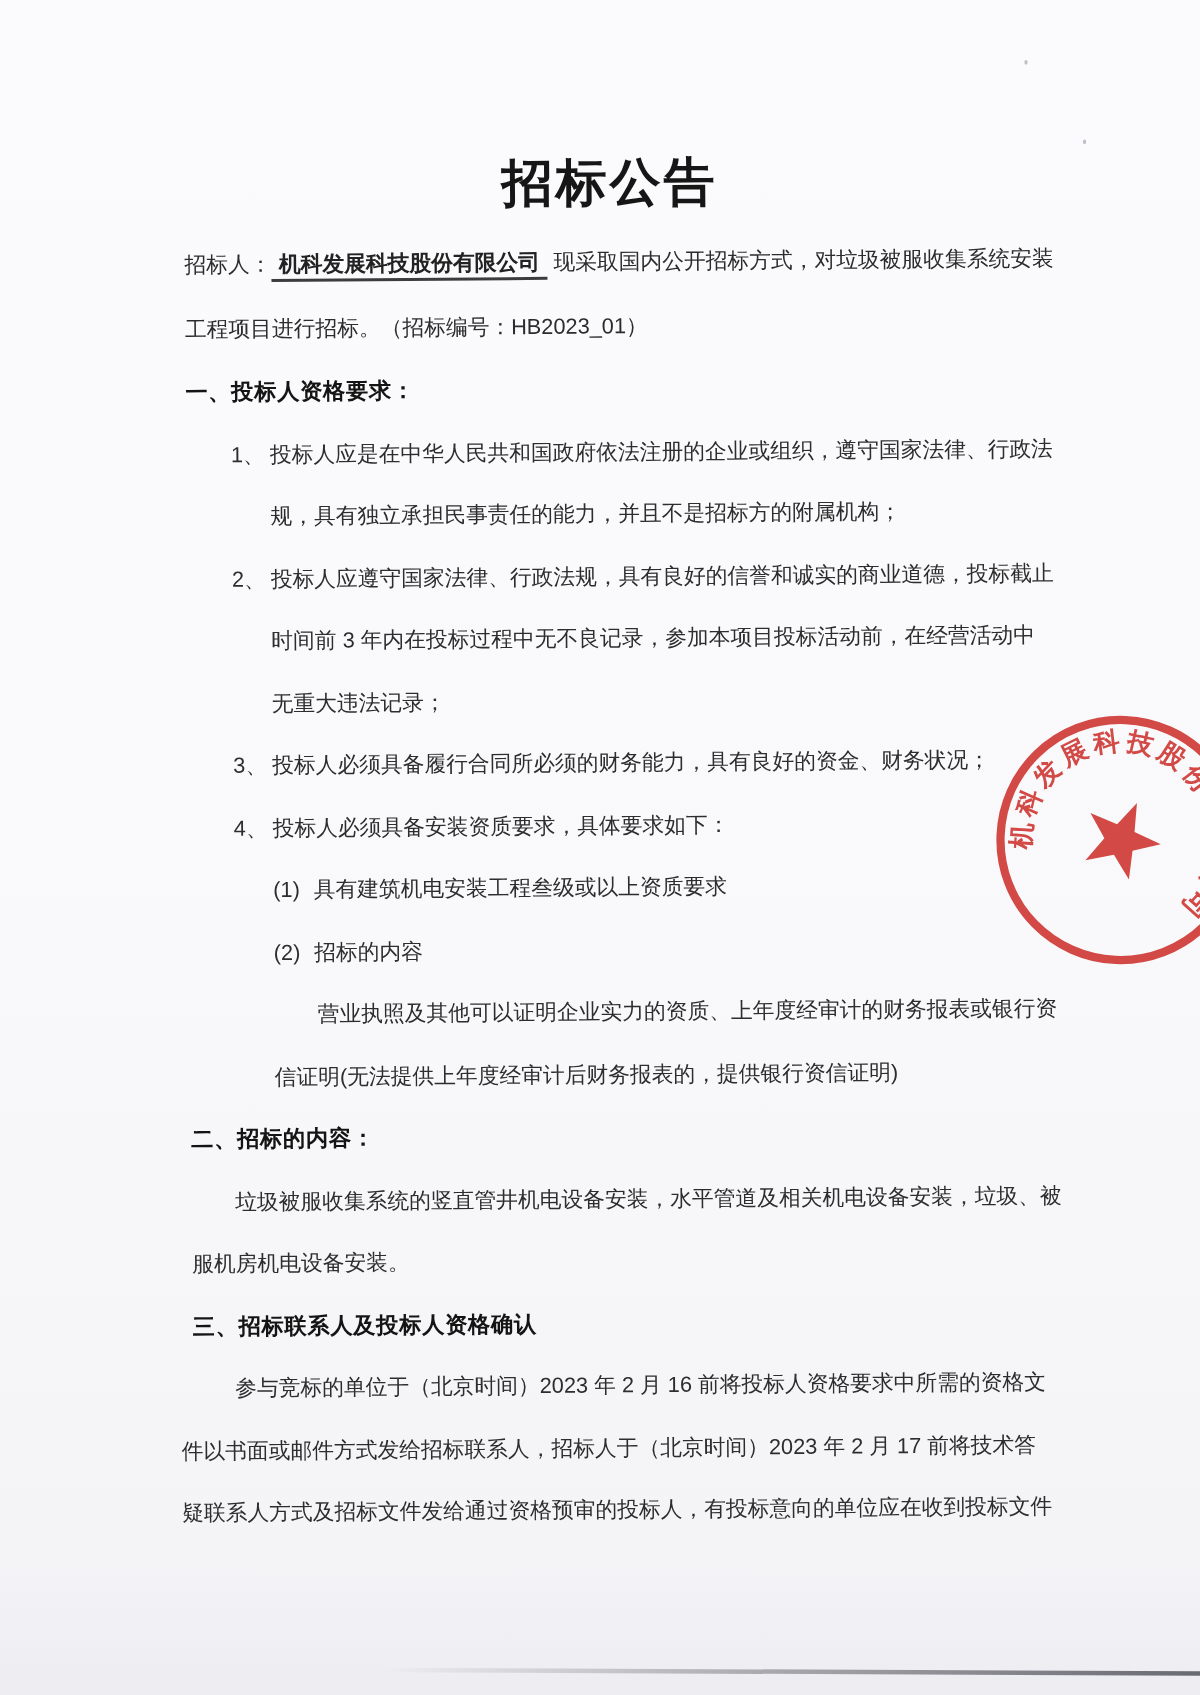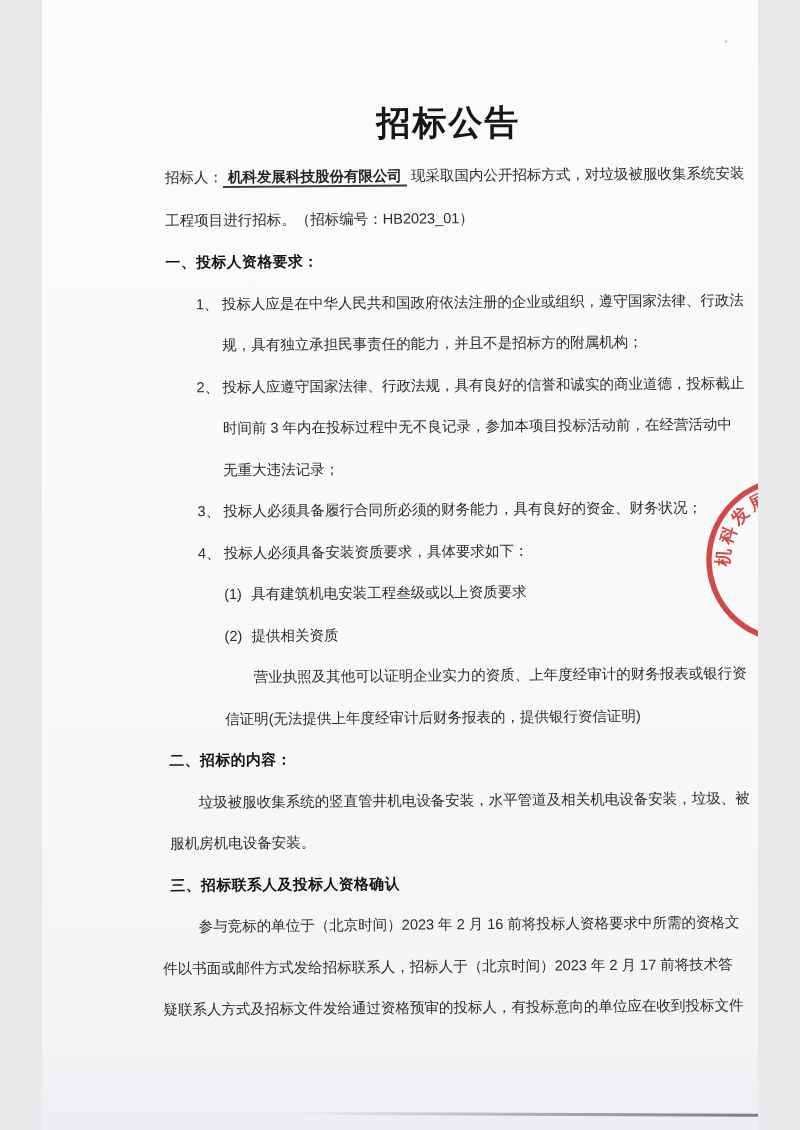--- a/index.html
+++ b/index.html
@@ -1,18 +1,18 @@
 <!DOCTYPE html>
 <html><head>
 <meta charset="utf-8">
 <style>
   html,body{margin:0;padding:0;background:#e9e9ec;}
   .page{
     position:relative;
-    width:716px;height:1130px;
+    width:800px;height:1130px;
     margin:0 auto;
     overflow:hidden;
     background:linear-gradient(180deg,#fbfbfd 0%,#f9f9fb 55%,#f4f4f7 92%,#ededf1 100%);
     font-family:"Liberation Sans","DejaVu Sans",sans-serif;
     color:#2d2d2d;
   }
   .content{
     position:absolute;left:122px;top:0;width:596px;
     transform:rotate(-0.45deg);
     transform-origin:570px 60px;
@@ -104,21 +104,21 @@
         <span class="num">4、</span>
         <span class="txt">投标人必须具备安装资质要求，具体要求如下：</span>
       </div>
 
       <div class="subitem">
         <span class="num">(1)</span>
         <span class="txt">具有建筑机电安装工程叁级或以上资质要求</span>
       </div>
       <div class="subitem">
         <span class="num">(2)</span>
-        <span class="txt">提供相关资质</span>
+        <span class="txt">招标的内容</span>
       </div>
 
       <p class="note">营业执照及其他可以证明企业实力的资质、上年度经审计的财务报表或银行资
 信证明(无法提供上年度经审计后财务报表的，提供银行资信证明)</p>
     </section>
 
     <section>
       <h2 class="sec-heading">二、招标的内容：</h2>
       <p class="sec-body">垃圾被服收集系统的竖直管井机电设备安装，水平管道及相关机电设备安装，垃圾、被
 服机房机电设备安装。</p>

